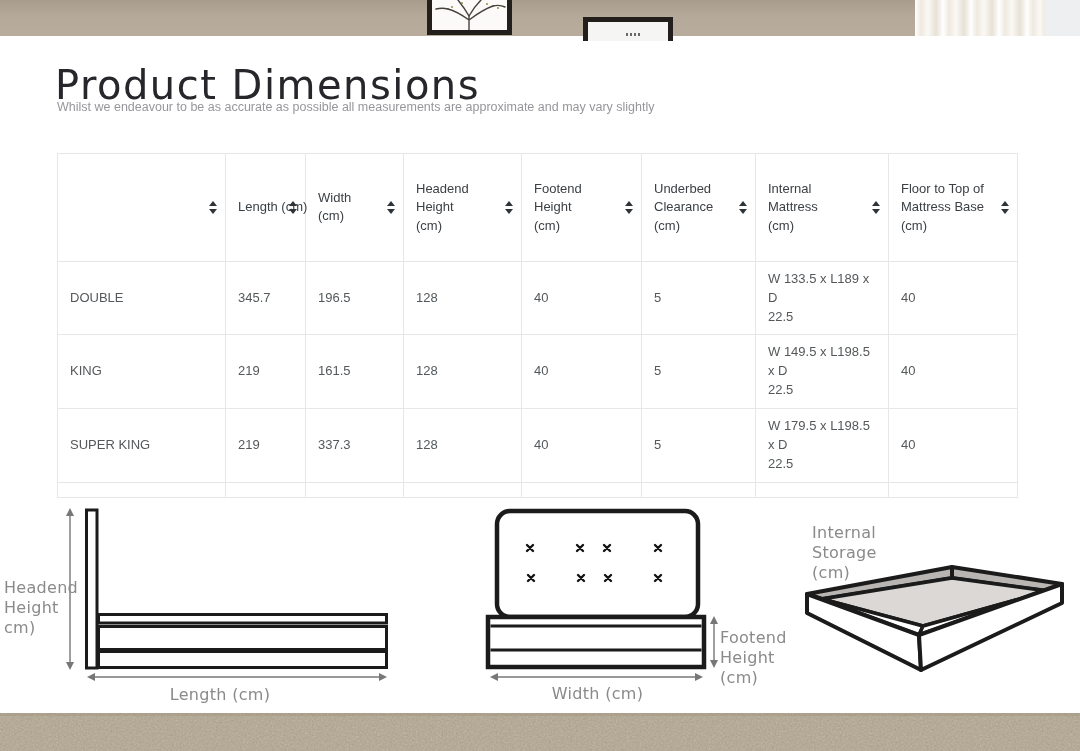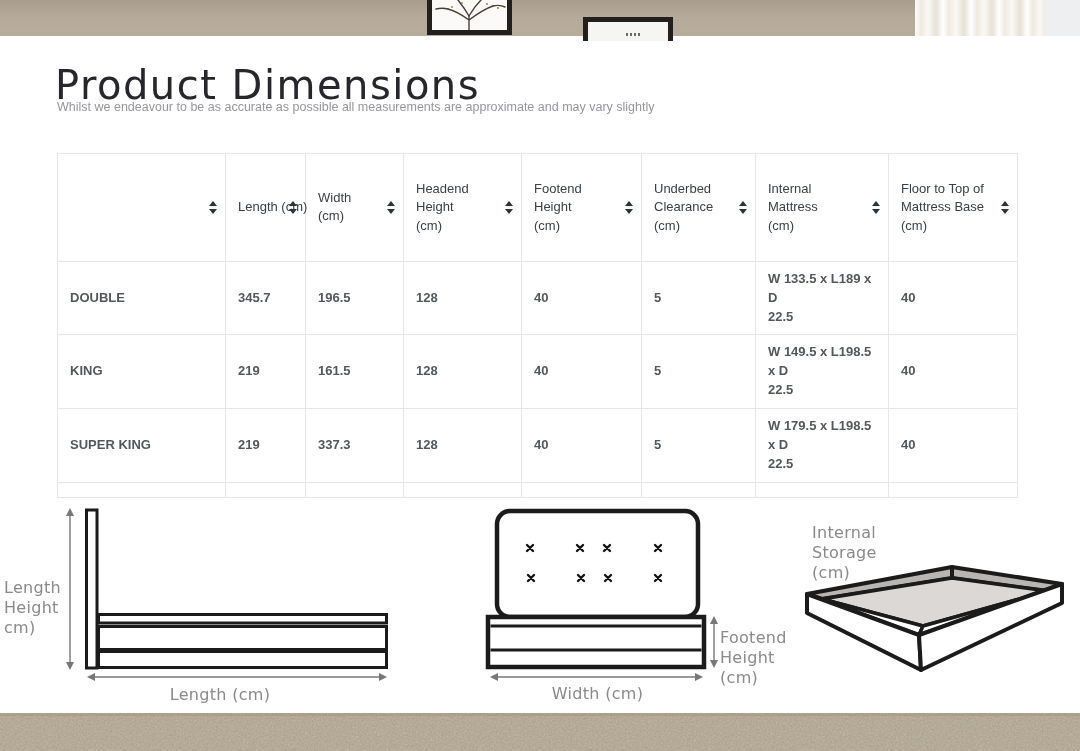--- a/index.html
+++ b/index.html
@@ -26,21 +26,21 @@
 
   
   .dim-table-wrap{position:absolute;left:57px;top:153px;width:960px;}
   table.dim{border-collapse:collapse;table-layout:fixed;width:960px;
     font-size:13px;color:#54585b;}
   table.dim th, table.dim td{border:1px solid #e5e7e9;text-align:left;
     vertical-align:middle;padding:8px 12px;box-sizing:border-box;white-space:pre-line;}
   table.dim thead th{height:54px;color:#3c4146;font-weight:400;line-height:1.4;
     position:relative;padding-right:26px;}
   table.dim thead th.nowrap{white-space:nowrap;padding-right:12px;overflow:visible;}
-  table.dim tbody td{height:53px;line-height:1.45;font-weight:bold;}
+  table.dim tbody td{height:53px;line-height:1.45;}
   table.dim tfoot td{height:15px;padding:0 12px;}
   .sort{position:absolute;right:8px;top:50%;margin-top:-6px;width:8px;height:13px;display:block;}
   .sort::before{content:"";position:absolute;left:0;top:0;width:0;height:0;
     border-left:4px solid transparent;border-right:4px solid transparent;border-bottom:5px solid #2e3338;}
   .sort::after{content:"";position:absolute;left:0;bottom:0;width:0;height:0;
     border-left:4px solid transparent;border-right:4px solid transparent;border-top:5px solid #2e3338;}
 
   
   .diagram-layer{position:absolute;left:0;top:0;width:1080px;height:751px;pointer-events:none;}
   .diag-label{position:absolute;font-family:"DejaVu Sans", sans-serif;font-size:16px;
@@ -251,21 +251,21 @@
       <polygon points="807,594 952,567 952,578 822,599" fill="#b8b5b2" stroke="#1b1b1b" stroke-width="4"></polygon>
       <polygon points="952,567 1062,584 1048,591 952,578" fill="#b8b5b2" stroke="#1b1b1b" stroke-width="4"></polygon>
       <polygon points="822,599 952,578 1048,591 923,626" fill="#dbd8d5" stroke="#1b1b1b" stroke-width="3.5"></polygon>
       <polygon points="807,594 919,635 923,626 822,599" fill="#ffffff" stroke="#1b1b1b" stroke-width="3.5"></polygon>
       <polygon points="919,635 1062,584 1048,591 923,626" fill="#ffffff" stroke="#1b1b1b" stroke-width="3.5"></polygon>
       <polygon points="807,594 919,635 921,670 807,613" fill="#ffffff" stroke="#1b1b1b" stroke-width="4"></polygon>
       <polygon points="919,635 1062,584 1062,603 921,670" fill="#ffffff" stroke="#1b1b1b" stroke-width="4"></polygon>
     </g>
   </svg>
 
-  <div class="diag-label lbl-headend">Length
+  <div class="diag-label lbl-headend">Headend
 Height cm)</div>
   <div class="diag-label lbl-length">Length (cm)</div>
   <div class="diag-label lbl-width">Width (cm)</div>
   <div class="diag-label lbl-footend">Footend Height
 (cm)</div>
   <div class="diag-label lbl-storage">Internal
 Storage (cm)</div>
 
   <div class="carpet">
     <svg width="1080" height="38">

